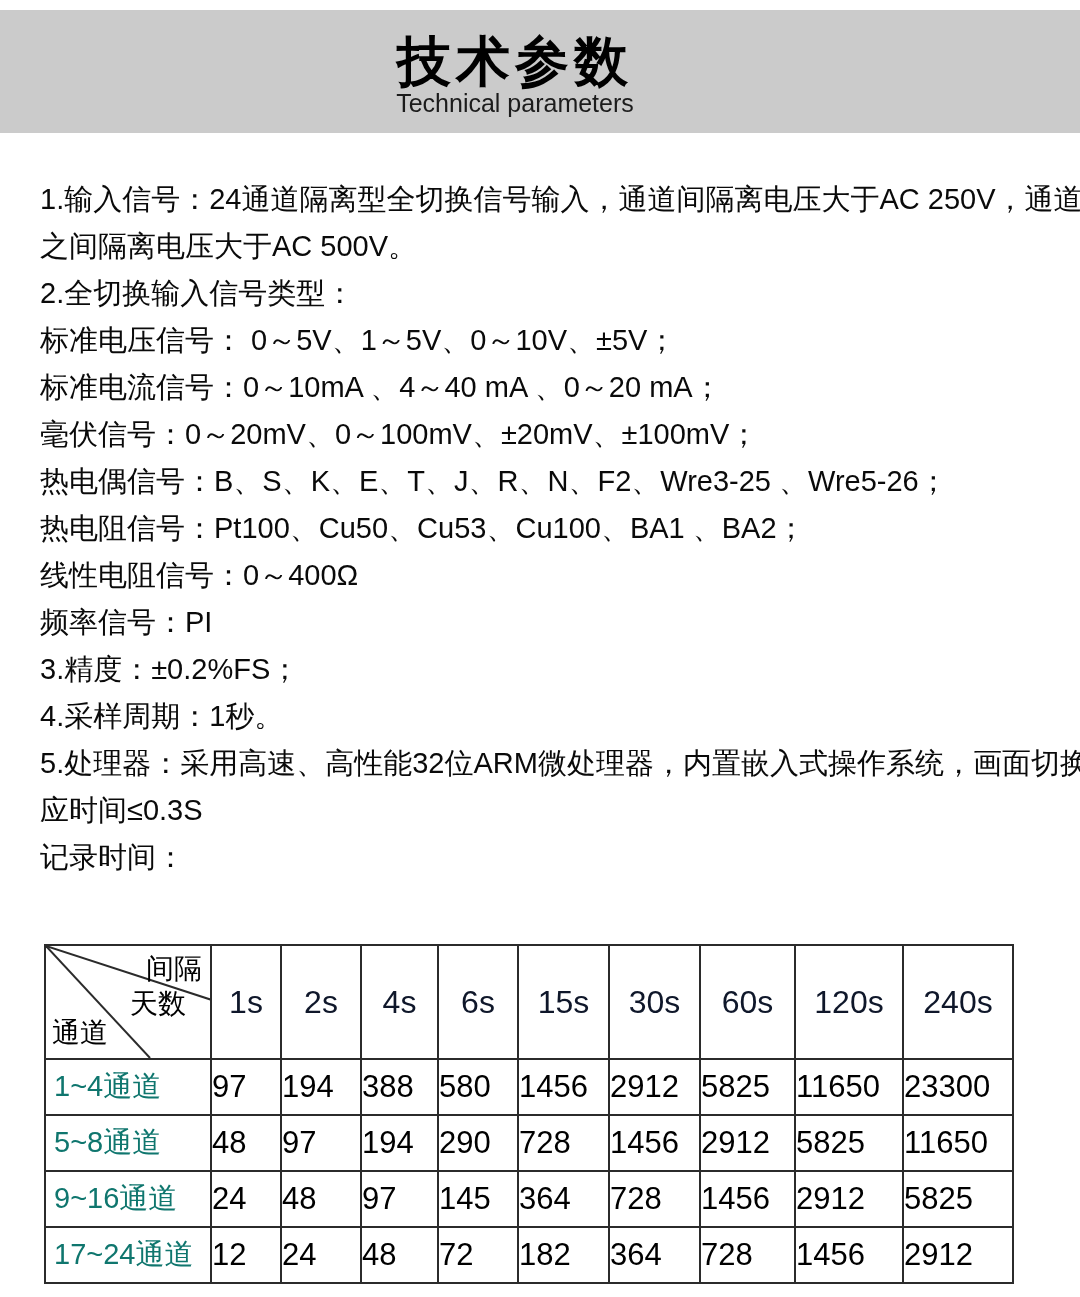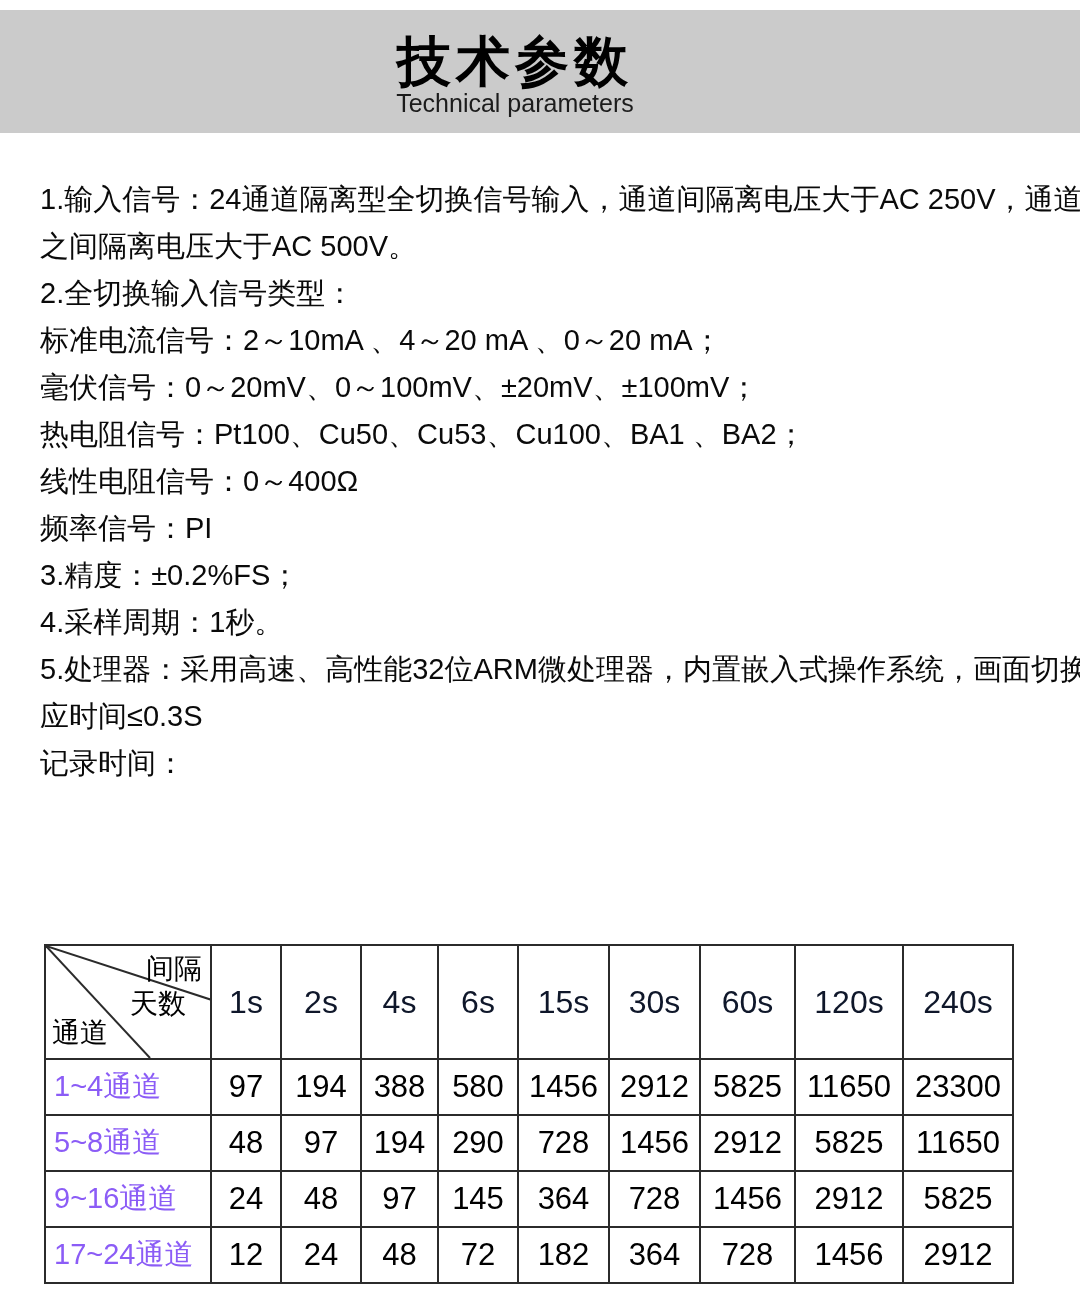--- a/index.html
+++ b/index.html
@@ -79,30 +79,30 @@
   .record-table thead td, .record-table thead th { height: 112px; }
   .record-table tbody td { height: 54px; }
   .interval-cell {
     font-size: 32px;
     text-align: center;
     vertical-align: middle;
     color: #0f172a;
   }
   .value-cell {
     font-size: 31px;
-    text-align: center;
+    text-align: left;
     vertical-align: middle;
     color: #000;
   }
   .rowlabel-cell {
     font-size: 29px;
     text-align: left;
     vertical-align: middle;
     padding-left: 8px !important;
-    color: #8b5cf6;
+    color: #0f766e;
     white-space: nowrap;
   }
   .corner-cell { position: relative; margin-top: 40px; }
   .corner-cell svg { position: absolute; top: 0; left: 0; }
   .corner-label { position: absolute; font-size: 28px; color: #000; }
   .corner-interval { top: 4px; right: 8px; }
   .corner-days { top: 39px; right: 24px; }
   .corner-channel { bottom: 6px; left: 6px; }
 </style>
 </head>
@@ -110,22 +110,24 @@
 
 <div class="header-band">
   <div class="page-title">技术参数</div>
   <div class="page-subtitle">Technical parameters</div>
 </div>
 
 <div class="specs">
   <div class="spec-line">1.输入信号：24通道隔离型全切换信号输入，通道间隔离电压大于AC 250V，通道和地</div>
   <div class="spec-line">之间隔离电压大于AC 500V。</div>
   <div class="spec-line">2.全切换输入信号类型：</div>
-  <div class="spec-line">标准电流信号：2～10mA 、4～20 mA 、0～20 mA；</div>
+  <div class="spec-line">标准电压信号： 0～5V、1～5V、0～10V、±5V；</div>
+  <div class="spec-line">标准电流信号：0～10mA 、4～40 mA 、0～20 mA；</div>
   <div class="spec-line">毫伏信号：0～20mV、0～100mV、±20mV、±100mV；</div>
+  <div class="spec-line">热电偶信号：B、S、K、E、T、J、R、N、F2、Wre3-25 、Wre5-26；</div>
   <div class="spec-line">热电阻信号：Pt100、Cu50、Cu53、Cu100、BA1 、BA2；</div>
   <div class="spec-line">线性电阻信号：0～400Ω</div>
   <div class="spec-line">频率信号：PI</div>
   <div class="spec-line">3.精度：±0.2%FS；</div>
   <div class="spec-line">4.采样周期：1秒。</div>
   <div class="spec-line">5.处理器：采用高速、高性能32位ARM微处理器，内置嵌入式操作系统，画面切换响</div>
   <div class="spec-line">应时间≤0.3S</div>
   <div class="spec-line">记录时间：</div>
 </div>
 

